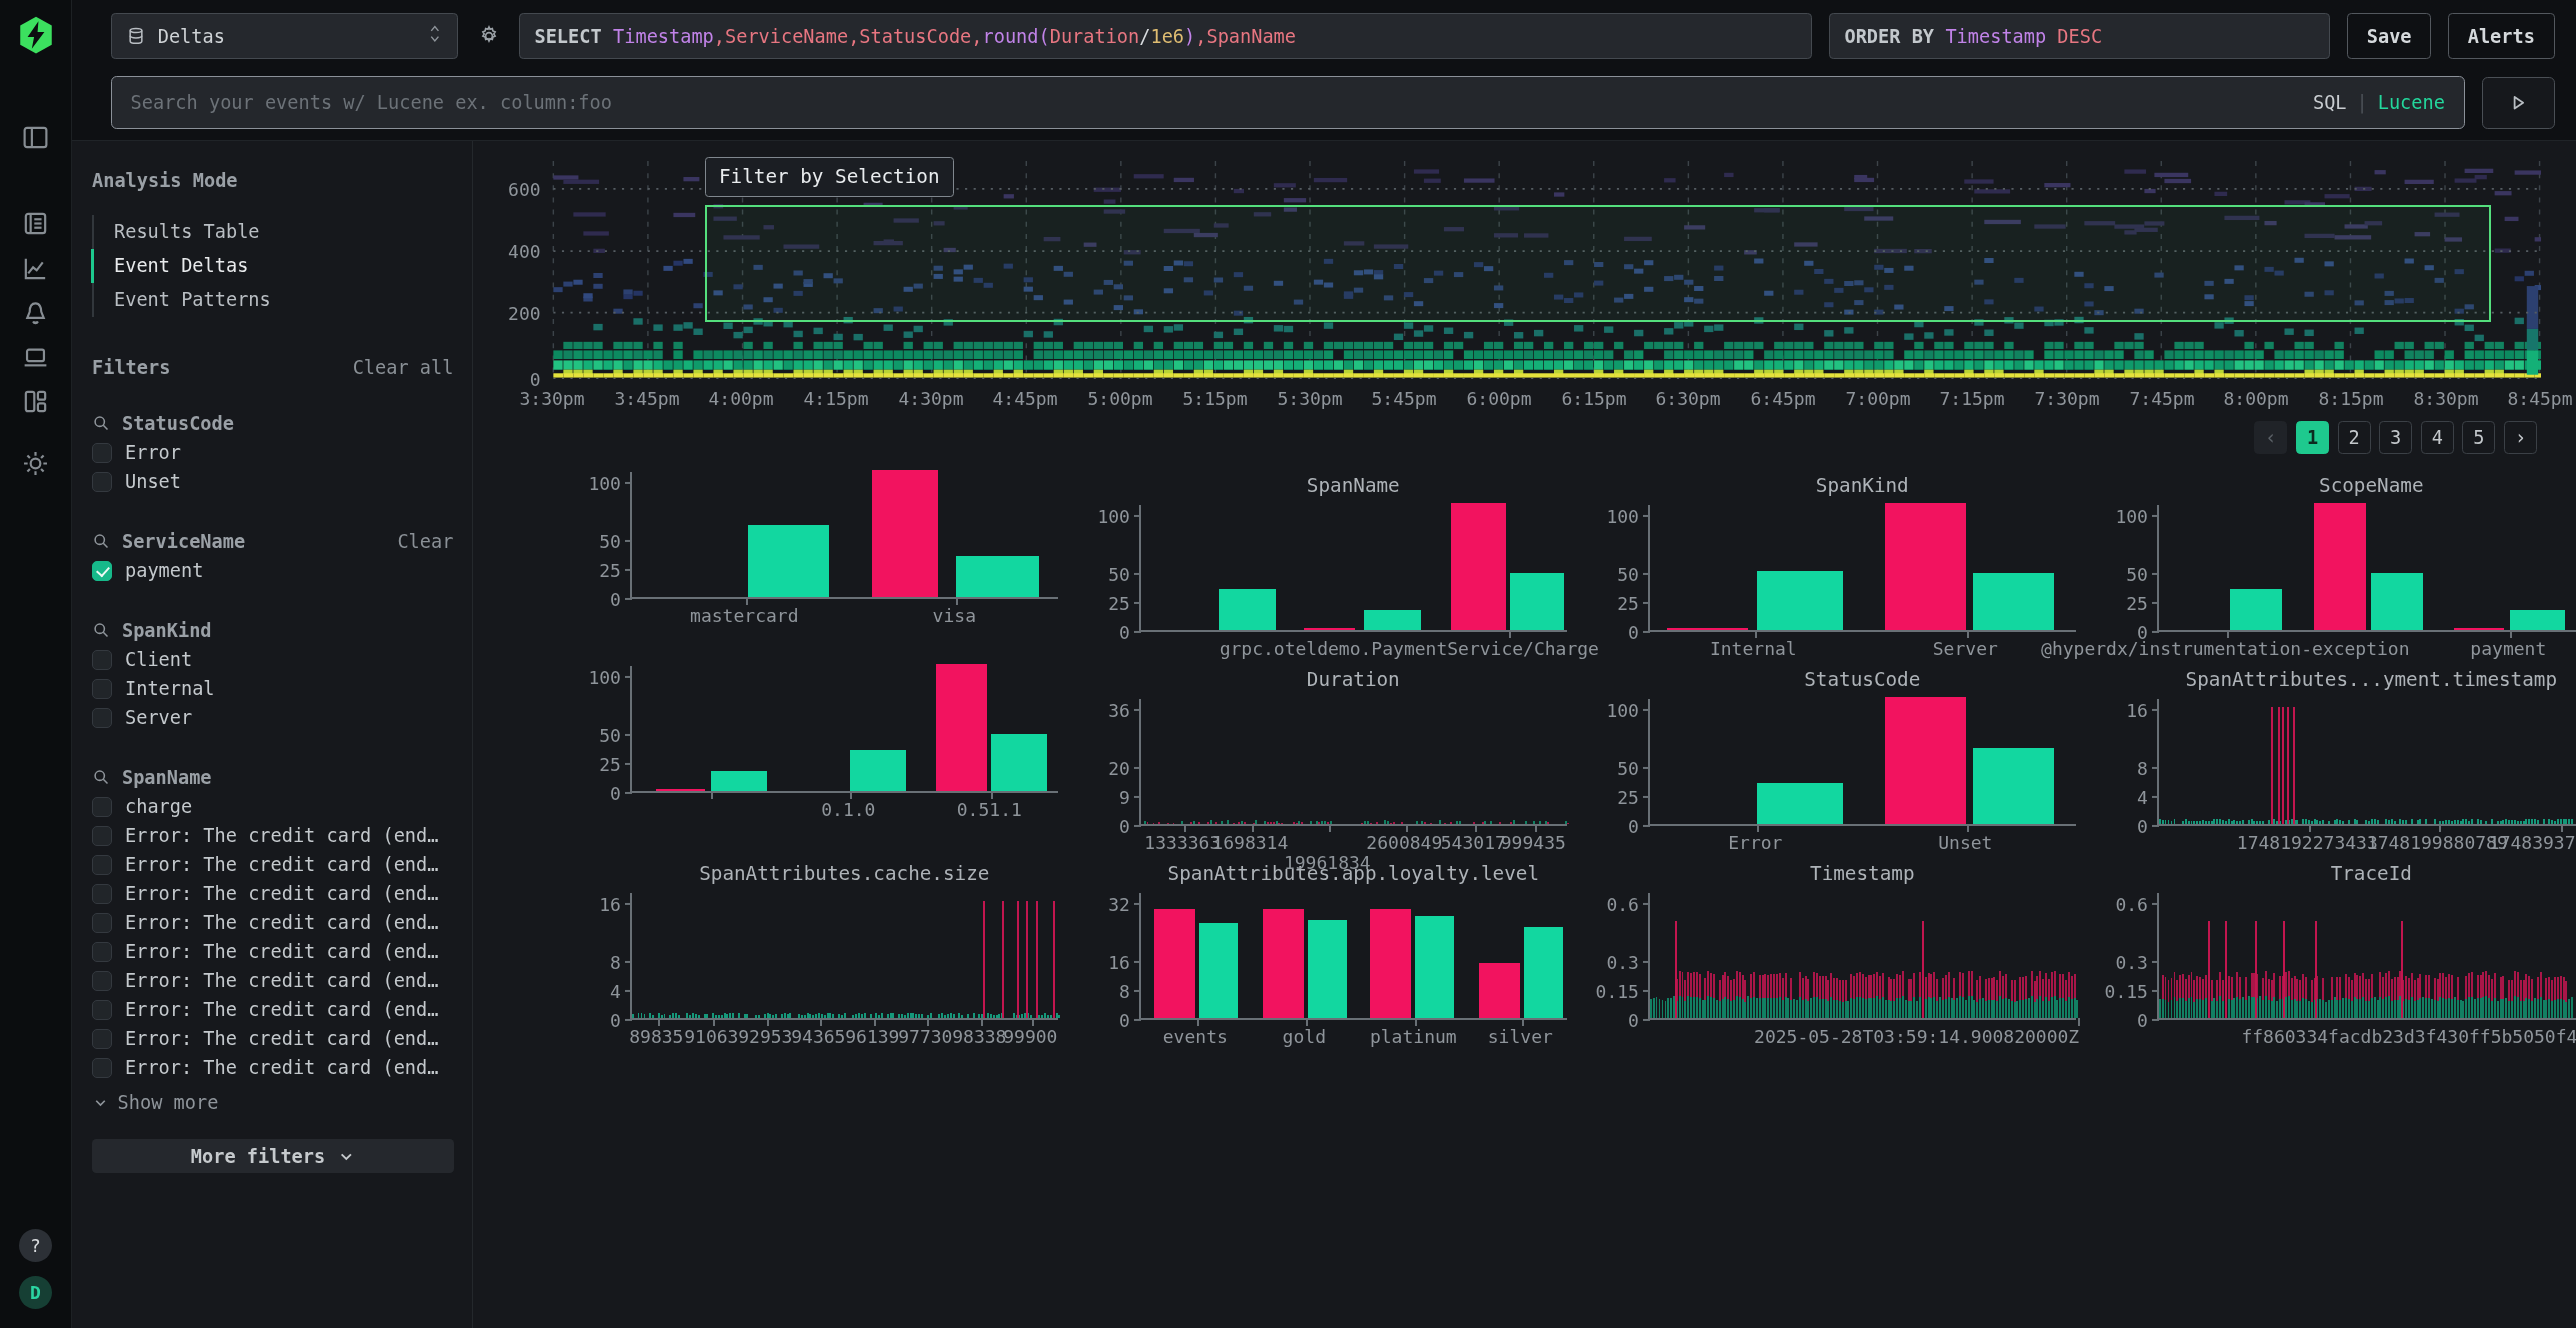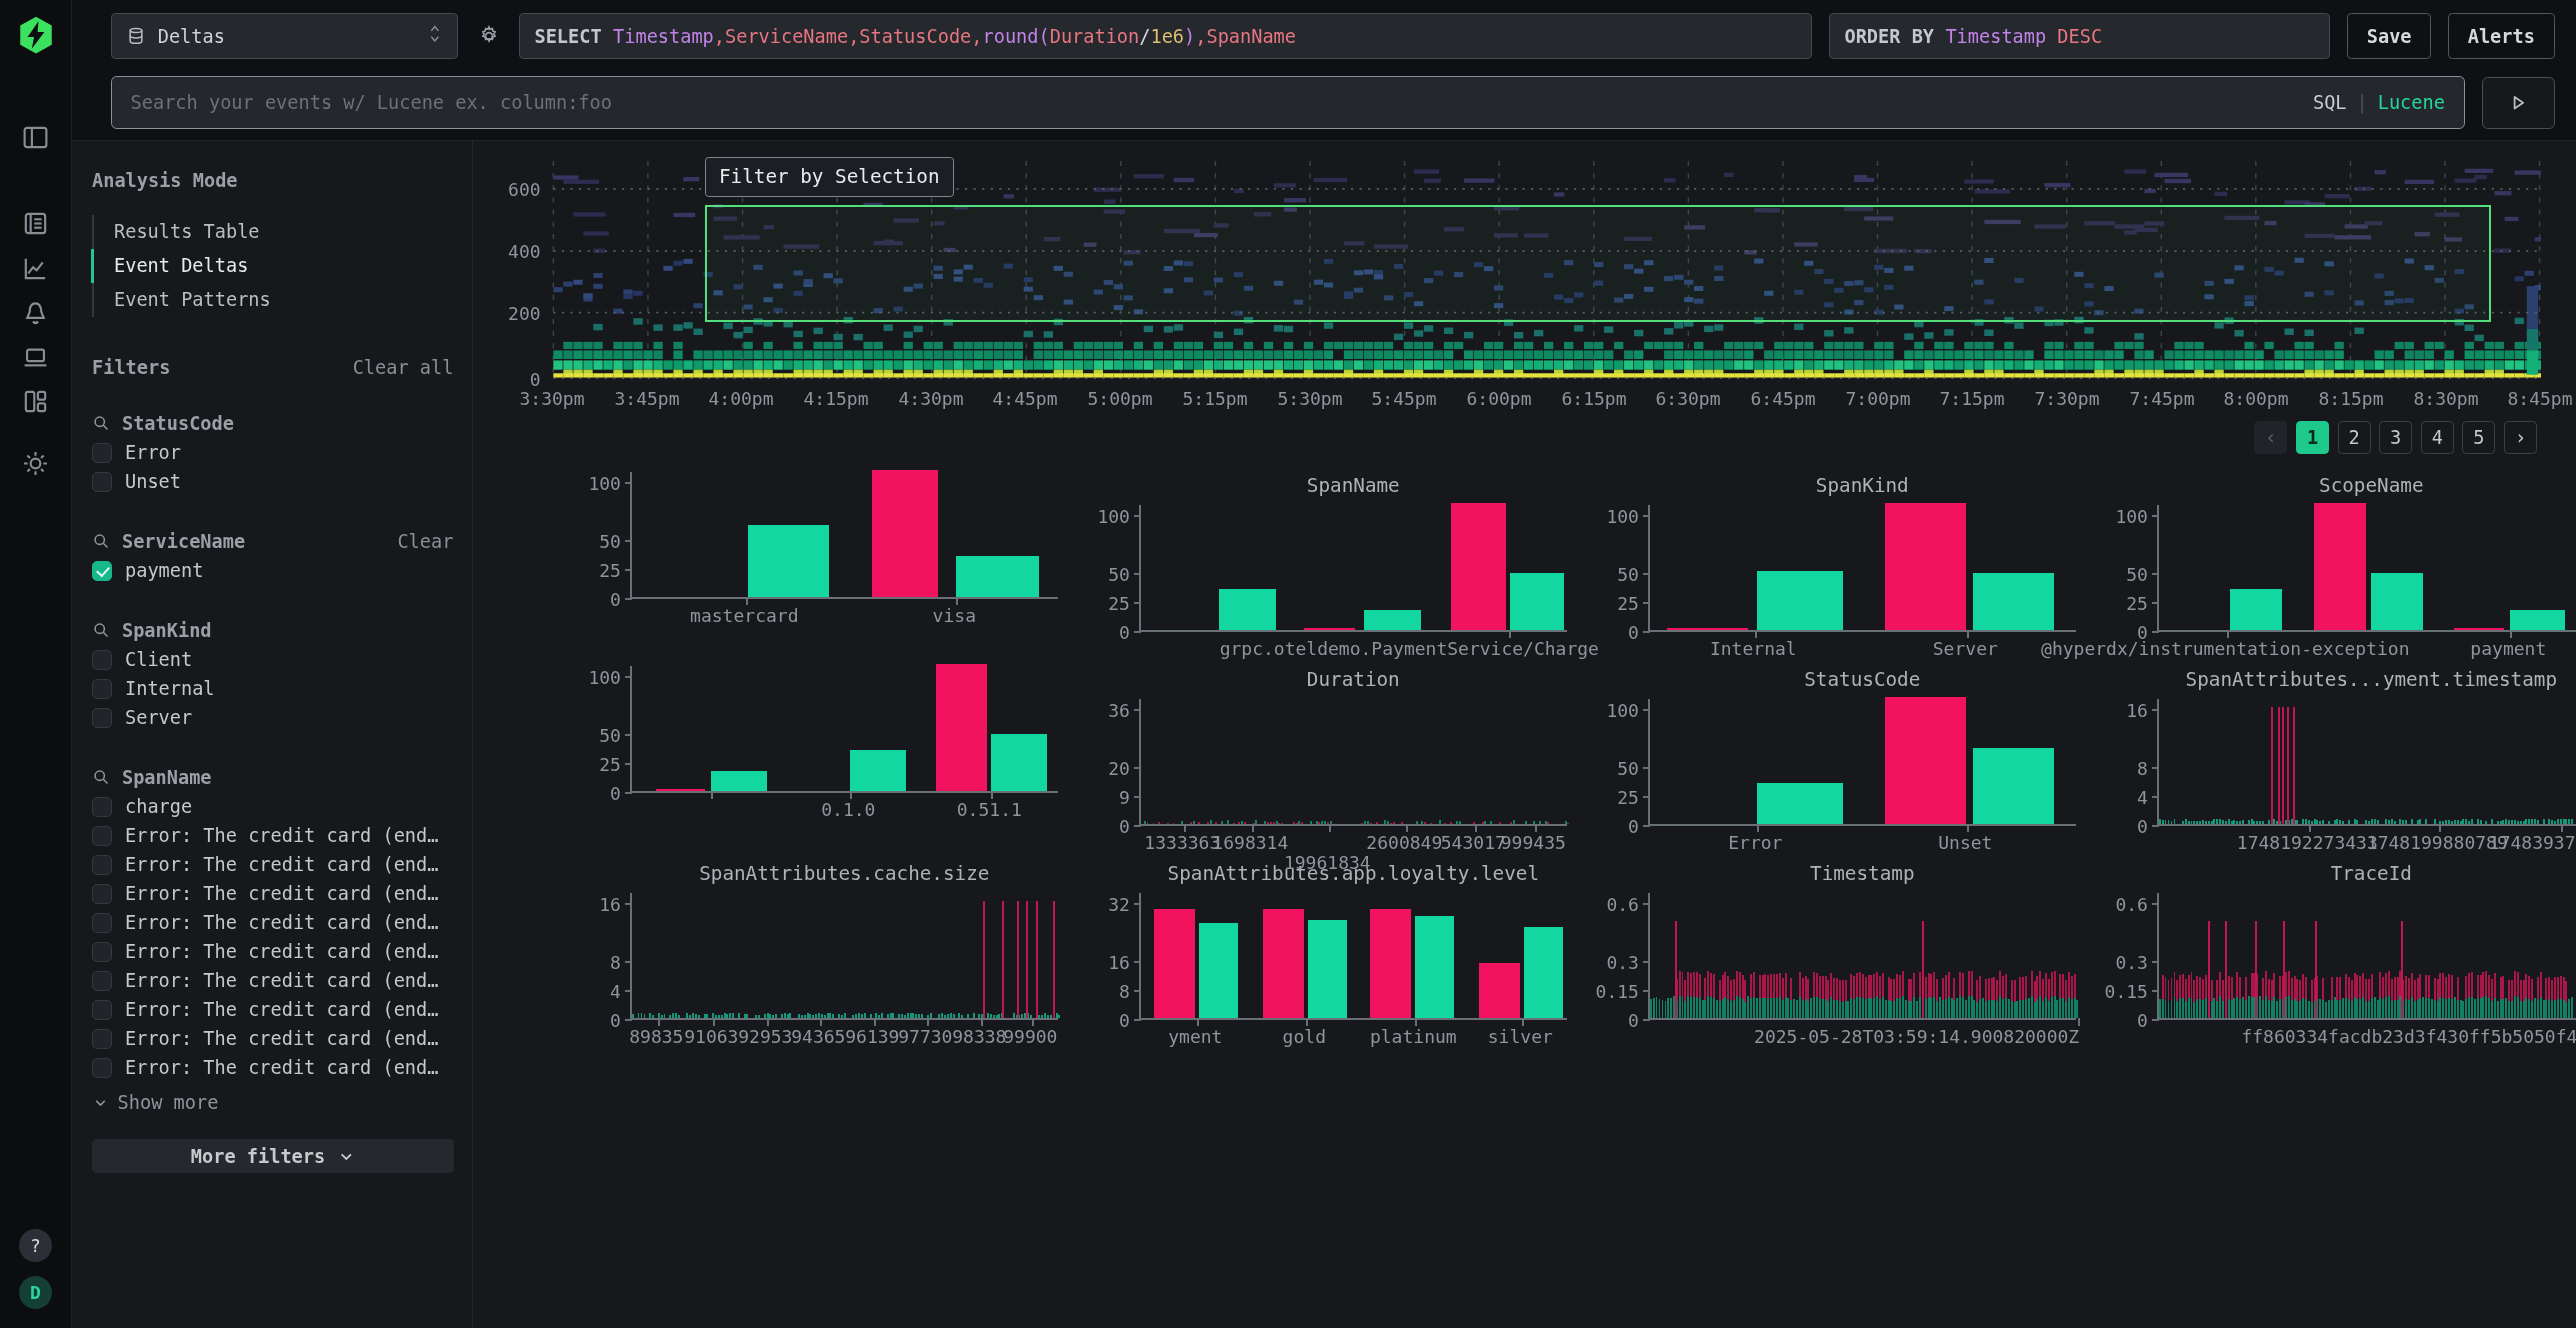--- a/index.html
+++ b/index.html
@@ -2122,21 +2122,21 @@
                 <div class="bar r" style="left: 229px; width: 41px; height: 109px;"></div>
                 <div class="bar g" style="left: 274px; width: 39px; height: 102px;"></div>
                 <div class="bar r" style="left: 338px; width: 41px; height: 55px;"></div>
                 <div class="bar g" style="left: 383px; width: 39px; height: 91px;"></div>
                 <span class="xstub" style="left: 56px;"></span>
                 <span class="xstub" style="left: 165px;"></span>
                 <span class="xstub" style="left: 274px;"></span>
                 <span class="xstub" style="left: 381px;"></span>
               </div>
               <div class="mx">
-                <span style="left: 56px;">yment</span>
+                <span style="left: 56px;">events</span>
                 <span style="left: 165px;">gold</span>
                 <span style="left: 274px;">platinum</span>
                 <span style="left: 381px;">silver</span>
               </div>
             </div>
             <div class="cell">
               <div class="mtitle">Timestamp</div>
               <div class="mplot">
                 <span class="ylab" style="top: 10.7px;">0.6</span>
                 <span class="ystub" style="top: 10.7px;"></span>

